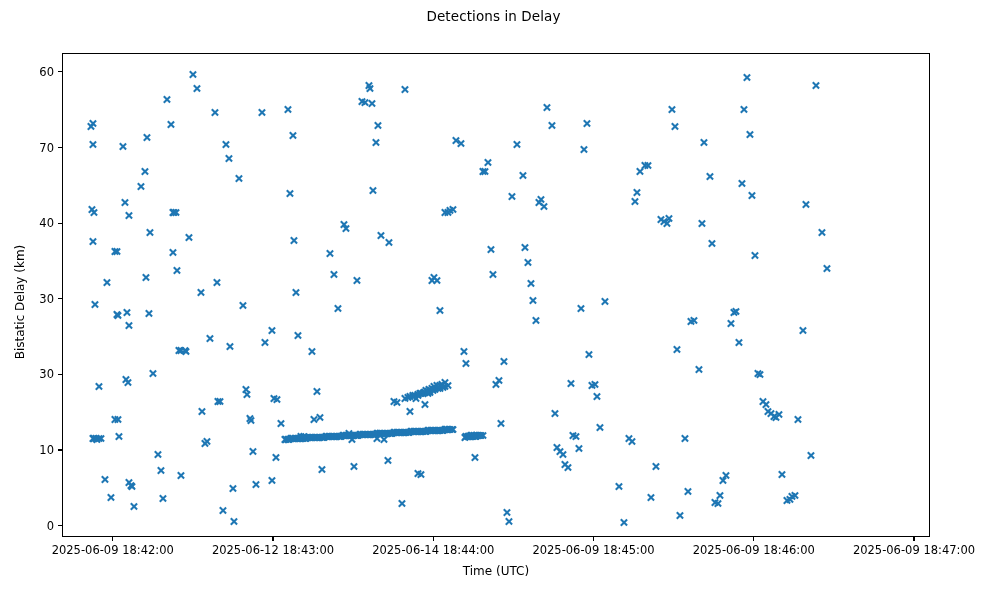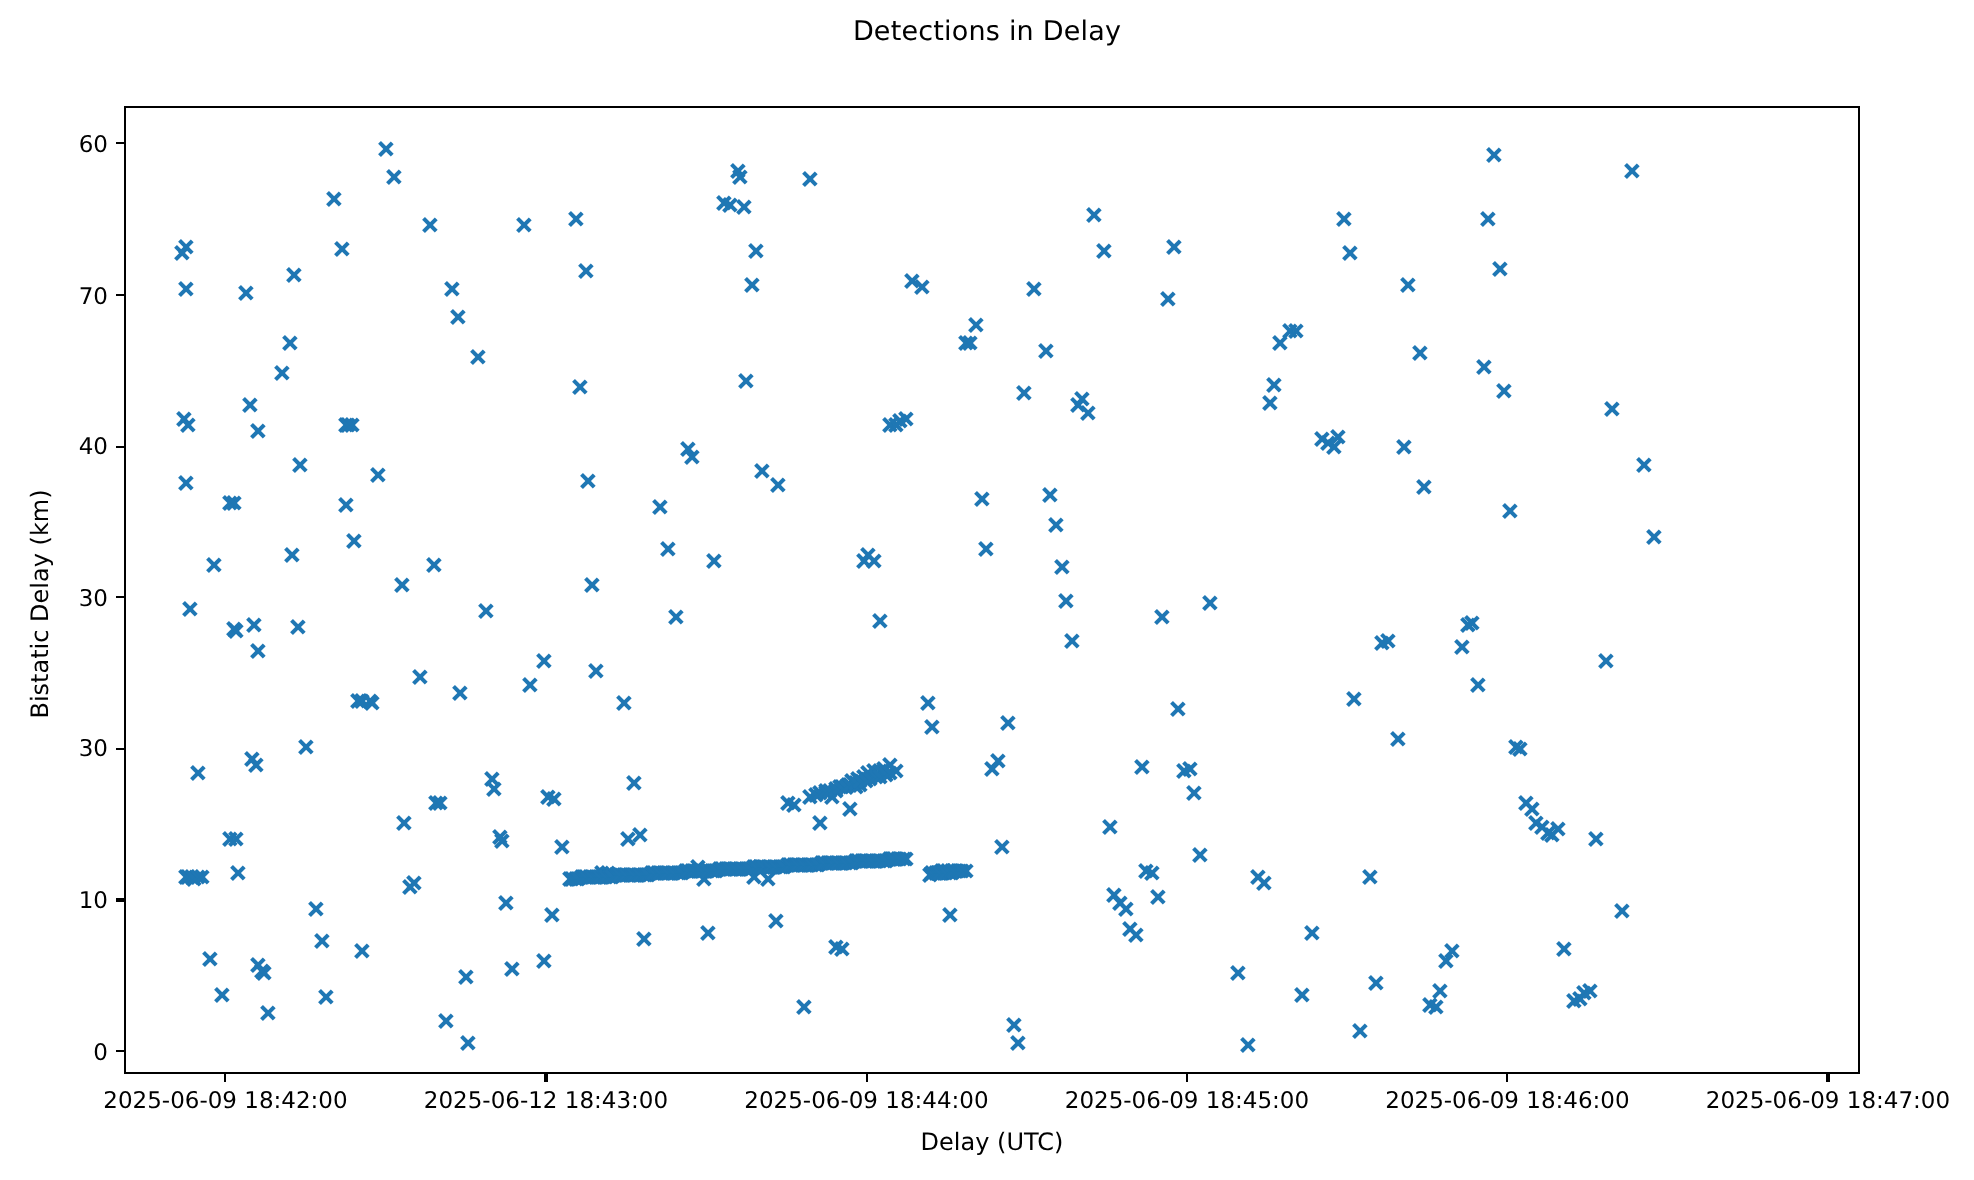--- a/index.html
+++ b/index.html
@@ -573,25 +573,25 @@
       <div class="ylab-wrap" style="top: 223.156px;">40</div>
       <div class="ytick" style="top: 146.981px;"></div>
       <div class="ylab-wrap" style="top: 147.531px;">70</div>
       <div class="ytick" style="top: 71.3563px;"></div>
       <div class="ylab-wrap" style="top: 71.9062px;">60</div>
       <div class="xtick" style="left: 112.195px;"></div>
       <div class="xlab-wrap" style="left: 112.745px;">2025-06-09 18:42:00</div>
       <div class="xtick" style="left: 272.441px;"></div>
       <div class="xlab-wrap" style="left: 272.991px;">2025-06-12 18:43:00</div>
       <div class="xtick" style="left: 432.687px;"></div>
-      <div class="xlab-wrap" style="left: 433.237px;">2025-06-09 18:44:00</div>
+      <div class="xlab-wrap" style="left: 433.237px;">2025-06-14 18:44:00</div>
       <div class="xtick" style="left: 592.933px;"></div>
       <div class="xlab-wrap" style="left: 593.483px;">2025-06-09 18:45:00</div>
       <div class="xtick" style="left: 753.179px;"></div>
       <div class="xlab-wrap" style="left: 753.729px;">2025-06-09 18:46:00</div>
       <div class="xtick" style="left: 913.425px;"></div>
       <div class="xlab-wrap" style="left: 913.975px;">2025-06-09 18:47:00</div>
     </div>
 
   <div id="ylabel">Bistatic Delay (km)</div>
-  <div id="xlabel">Delay (UTC)</div>
+  <div id="xlabel">Time (UTC)</div>
 
 </div>
 
 </body></html>

